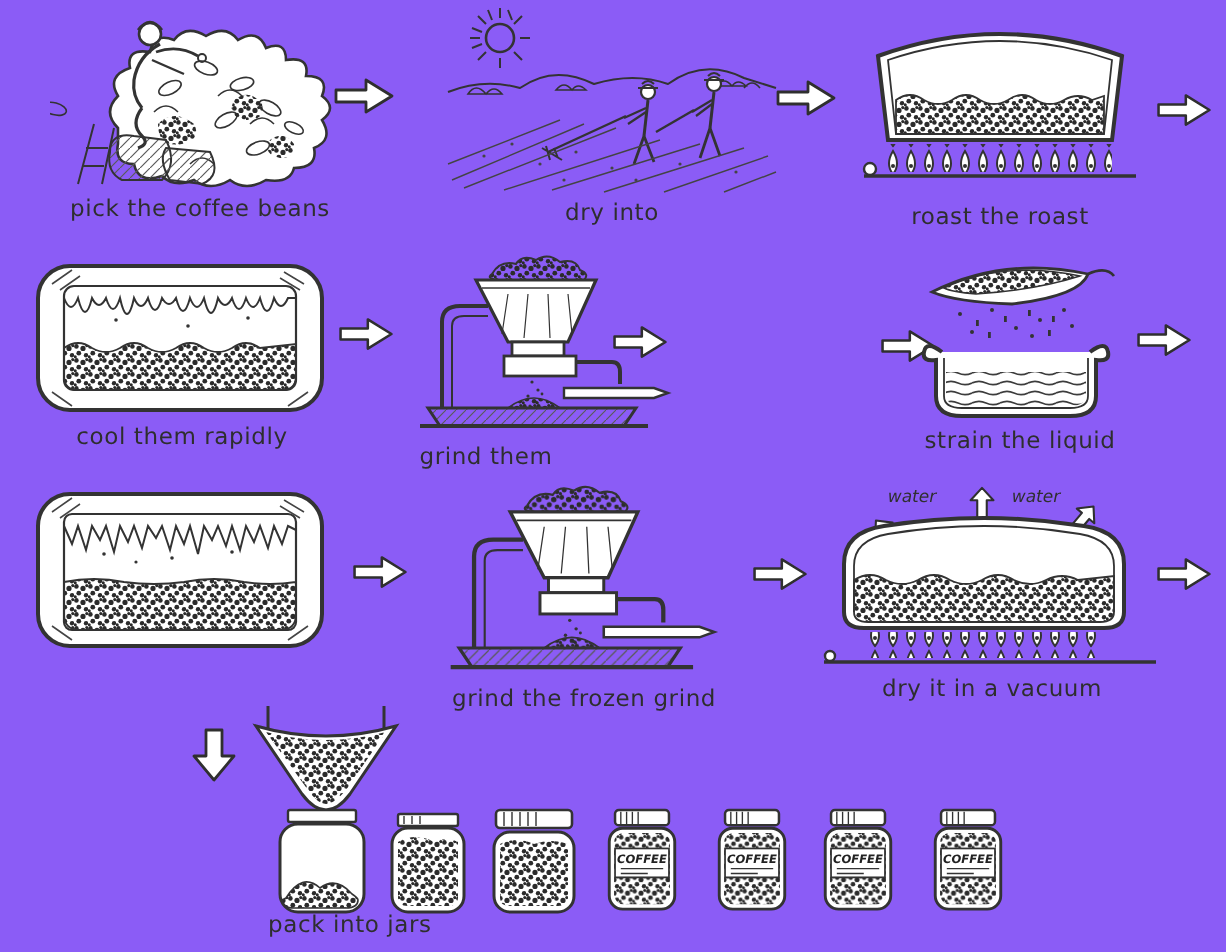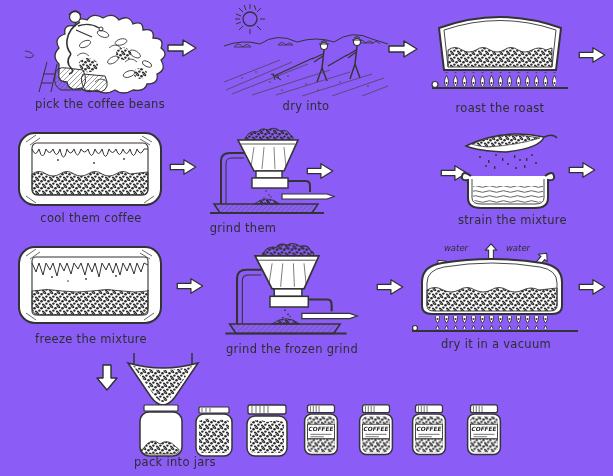--- a/index.html
+++ b/index.html
@@ -213,21 +213,21 @@
       </g>
       <rect x="16" y="13" width="116" height="52" rx="5" fill="#fff" stroke="#333" stroke-width="1.1"></rect>
       <path d="M16,19 q3.5,9 7,0 q3.5,14 7,0 q3.5,7 7,0 q3.5,11 7,0 q3.5,16 7,0 q3.5,8 7,0 q3.5,12 7,0 q3.5,6 7,0 q3.5,13 7,0 q3.5,9 7,0 q3.5,15 7,0 q3.5,7 7,0 q3.5,11 7,0 q3.5,9 7,0 q3.5,13 7,0 q3.5,8 7,0 l4,0" fill="none" stroke="#333" stroke-width="1"></path>
       <g fill="#333">
         <circle cx="42" cy="30" r="0.9"></circle>
           <circle cx="78" cy="33" r="0.9"></circle>
           <circle cx="108" cy="29" r="0.9"></circle>
       </g>
       <path d="M16,44 q7,-5 14,0 q7,4 14,0 q7,-5 14,0 q7,4 14,0 q7,-5 14,0 q7,4 14,0 q7,-5 14,0 L132,42 L132,58 Q132,65 125,65 L23,65 Q16,65 16,58 Z" fill="url(#speckdense)" stroke="#333" stroke-width="0.9"></path>
     </svg>
-    <figcaption class="caption">cool them coffee</figcaption>
+    <figcaption class="caption">cool them rapidly</figcaption>
   </figure>
 
   <svg class="arrow" style="left:169px;top:157px" width="28" height="20">
       <use href="#arrow-right" width="28" height="20"></use>
     </svg>
 
   <figure class="panel" style="left:198px;top:125px;width:140px;">
     <svg width="140" height="95" viewBox="0 0 140 95">
       <use href="#grinder" width="140" height="95"></use>
     </svg>
@@ -261,21 +261,21 @@
         <circle cx="28" cy="42" r="1"></circle>
           <rect x="36" y="42" width="1.4" height="3"></rect>
           <circle cx="58" cy="44" r="1"></circle>
         <rect x="66" y="41" width="1.4" height="3"></rect>
           <circle cx="78" cy="39" r="1"></circle>
       </g>
       <path d="M13,52 Q5,46 4,52 Q3,57 10,56 L10,74 Q10,84 23,84 L77,84 Q90,84 90,74 L90,56 Q97,57 96,52 Q95,46 87,52" fill="#fff" stroke="#333" stroke-width="2"></path>
       <path d="M14,55 V74 Q14,80 23,80 L77,80 Q86,80 86,74 V55" fill="none" stroke="#333" stroke-width="0.9"></path>
       <path d="M15,62 H85 V73 Q85,79 77,79 H23 Q15,79 15,73 Z" fill="url(#liq)"></path>
     </svg>
-    <figcaption class="caption">strain the mixture</figcaption>
+    <figcaption class="caption">strain the liquid</figcaption>
   </figure>
 
   <svg class="arrow" style="left:568px;top:160px" width="28" height="20">
       <use href="#arrow-right" width="28" height="20"></use>
     </svg>
 
   <figure class="panel" style="left:16px;top:243px;width:150px;">
     <svg width="150" height="88" viewBox="0 0 150 88">
       <rect x="3" y="4" width="142" height="76" rx="16" fill="#fff" stroke="#333" stroke-width="2"></rect>
       <g stroke="#444" stroke-width="0.8" fill="none">
@@ -284,21 +284,20 @@
       <rect x="16" y="14" width="116" height="58" rx="4" fill="#fff" stroke="#333" stroke-width="1.1"></rect>
       <path d="M16,20 l4,9 l3,-9 l4,12 l3,-12 l4,7 l3,-7 l4,13 l3,-13 l4,8 l3,-8 l4,11 l3,-11 l4,6 l3,-6 l4,12 l3,-12 l4,9 l3,-9 l4,14 l3,-14 l4,7 l3,-7 l4,10 l3,-10 l4,12 l3,-12 l4,8 l3,-8 l4,11 l3,-11 l4,9 l3,-9 l4,2" fill="none" stroke="#333" stroke-width="1"></path>
       <g fill="#333">
         <circle cx="36" cy="34" r="0.9"></circle>
           <circle cx="70" cy="36" r="0.9"></circle>
           <circle cx="100" cy="33" r="0.9"></circle>
           <circle cx="52" cy="38" r="0.8"></circle>
       </g>
       <path d="M16,48 q15,-3 30,0 q15,2 30,0 q15,-3 30,0 q13,2 26,0 L132,47 L132,64 Q132,72 124,72 L24,72 Q16,72 16,64 Z" fill="url(#speckdense)" stroke="#333" stroke-width="0.9"></path>
     </svg>
-    <figcaption class="caption">freeze the mixture</figcaption>
   </figure>
 
   <svg class="arrow" style="left:176px;top:276px" width="28" height="20">
       <use href="#arrow-right" width="28" height="20"></use>
     </svg>
 
   <figure class="panel" style="left:208px;top:240px;width:168px;">
     <svg width="168" height="101" viewBox="0 0 168 101">
       <use href="#grinder" x="4" y="0" width="150" height="101"></use>
     </svg>

